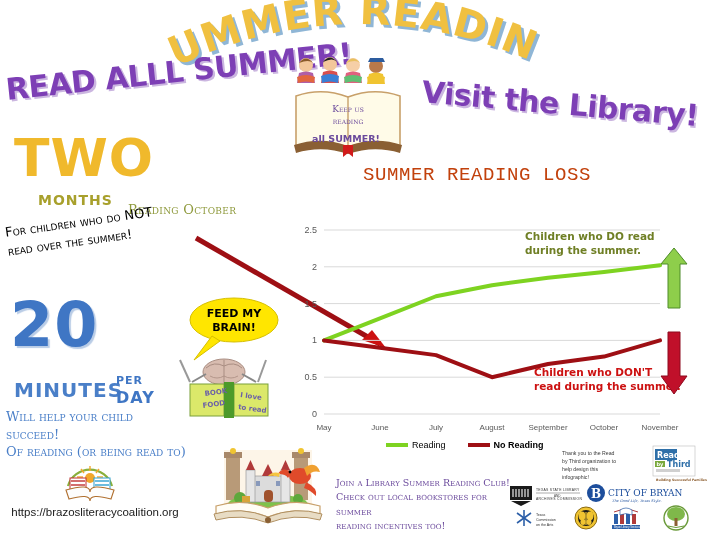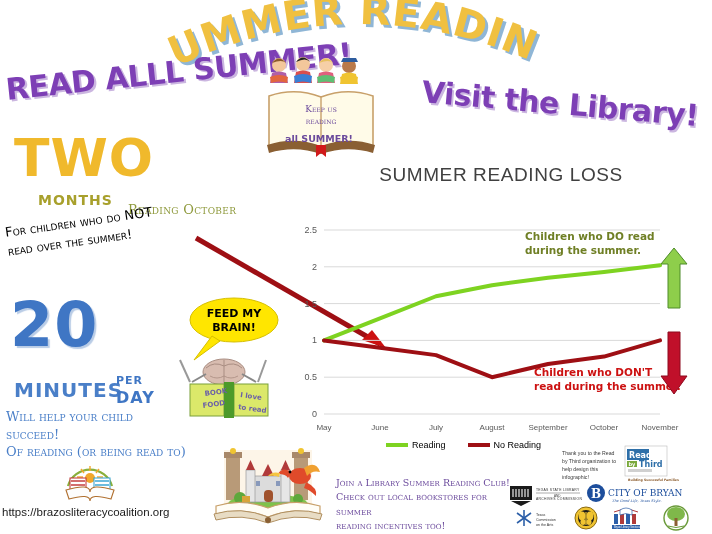--- a/index.html
+++ b/index.html
@@ -37,21 +37,21 @@
     transform:rotate(-6deg);transform-origin:left center;
     letter-spacing:-0.5px;
   }
   #visit-library{
     left:422px;top:74px;font-size:30px;
     transform:rotate(5deg);transform-origin:left center;
     letter-spacing:-0.5px;
   }
 
   
-  #book-graphic{left:263px;top:52px;width:116px;height:108px;}
+  #book-graphic{left:290px;top:52px;width:116px;height:108px;}
   #book-graphic svg{display:block;}
 
   
   #two-word{
     left:14px;top:132px;
     font-family:"DejaVu Sans", sans-serif;
     font-weight:bold;font-size:52px;color:#f0b92c;
     letter-spacing:1px;line-height:1;
   }
   #months-word{
@@ -120,24 +120,24 @@
   #feed-brain-group{left:172px;top:296px;width:116px;height:122px;}
   #feed-brain-group svg{display:block;overflow:visible;}
   .bubble-txt{
     font-family:"DejaVu Sans", sans-serif;
     font-size:11px;font-weight:bold;fill:#000;
   }
 
   
   #chart-panel{left:300px;top:164px;width:404px;height:300px;}
   #chart-title{
-    position:absolute;left:36px;top:0;width:330px;
+    position:absolute;left:12px;top:0;width:330px;
     text-align:center;
-    font-family:Liberation Sans, sans-serif;
-    font-size:19px;color:#404040;letter-spacing:0.6px;
+    font-family:Liberation Mono, monospace;
+    font-size:19px;color:#c2410c;letter-spacing:0.6px;
   }
   #chart-svg{position:absolute;left:0;top:52px;}
   .gridline{stroke:#d9d9d9;stroke-width:1;}
   .axis-lbl{
     font-family:"Liberation Sans", sans-serif;
     font-size:9px;fill:#595959;
   }
   .month-lbl{
     font-family:"Liberation Sans", sans-serif;
     font-size:8px;fill:#595959;
@@ -164,26 +164,26 @@
     font-size:9.5px;color:#6b4a9c;
     font-variant:small-caps;line-height:1.5;
   }
 
   
   #thank-you-text{
     left:562px;top:449px;width:56px;
     font-family:"Liberation Sans", sans-serif;
     font-size:5.2px;color:#3a3a3a;line-height:1.55;
   }
-  #read-by-third-logo{left:624px;top:445px;width:60px;height:40px;}
+  #read-by-third-logo{left:652px;top:445px;width:60px;height:40px;}
 
   
   #brazos-logo{left:62px;top:462px;width:56px;height:42px;}
   #brazos-url{
-    left:2px;top:506px;width:186px;text-align:left;
+    left:2px;top:506px;width:186px;text-align:center;
     font-family:"Liberation Sans", sans-serif;
     font-size:11.5px;color:#1a1a1a;
   }
 
   
   #castle-book{left:212px;top:448px;width:112px;height:78px;}
 
   
   #sponsors{left:508px;top:482px;width:204px;height:52px;}
 
@@ -388,21 +388,21 @@
           <path d="M368 116 L368 160 L361 160 L374 178 L387 160 L380 160 L380 116 Z" fill="#c0102a" stroke="#8d0a1e" stroke-width="1"></path>
         </g>
       </g>
     </svg>
 
     <div class="abs" style="left:86px;top:276px;display:flex;gap:22px;align-items:center;">
       <div style="display:flex;align-items:center;gap:4px;">
         <span style="display:inline-block;width:22px;height:4px;background:#7ed321;"></span>
         <span class="legend-lbl">Reading</span>
       </div>
-      <div style="display:flex;align-items:center;gap:4px;">
+      <div style="display:flex;align-items:center;gap:4px;font-weight:bold;">
         <span style="display:inline-block;width:22px;height:4px;background:#9e0f14;"></span>
         <span class="legend-lbl">No Reading</span>
       </div>
     </div>
   </div>
 
   <div class="abs" id="library-cta">
     <div>Join a Library Summer Reading Club!</div>
     <div>Check out local bookstores for summer</div>
     <div>reading incentives too!</div>

